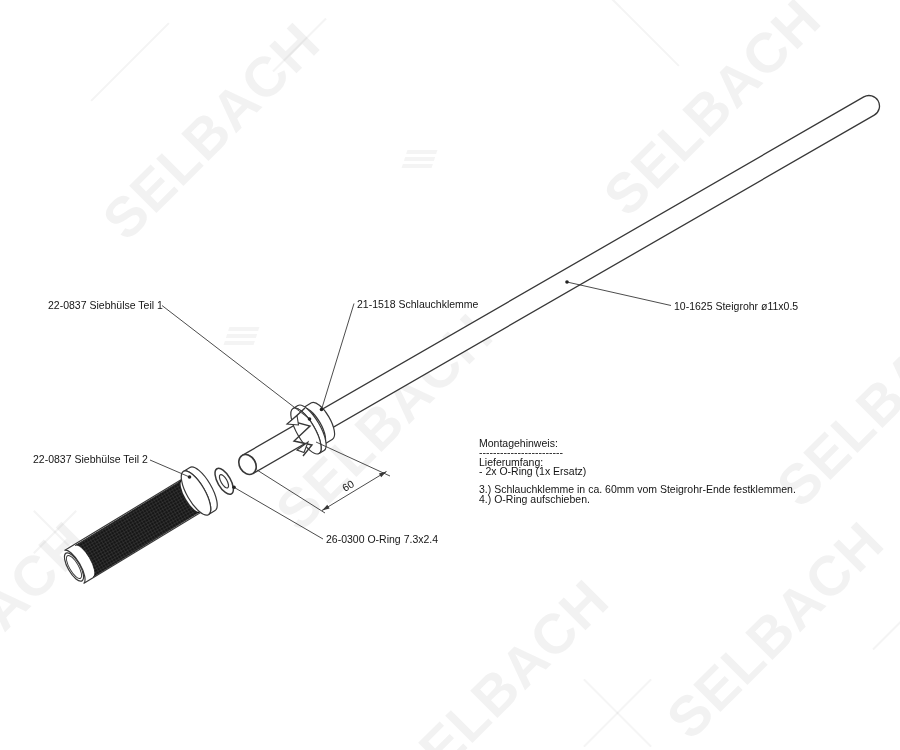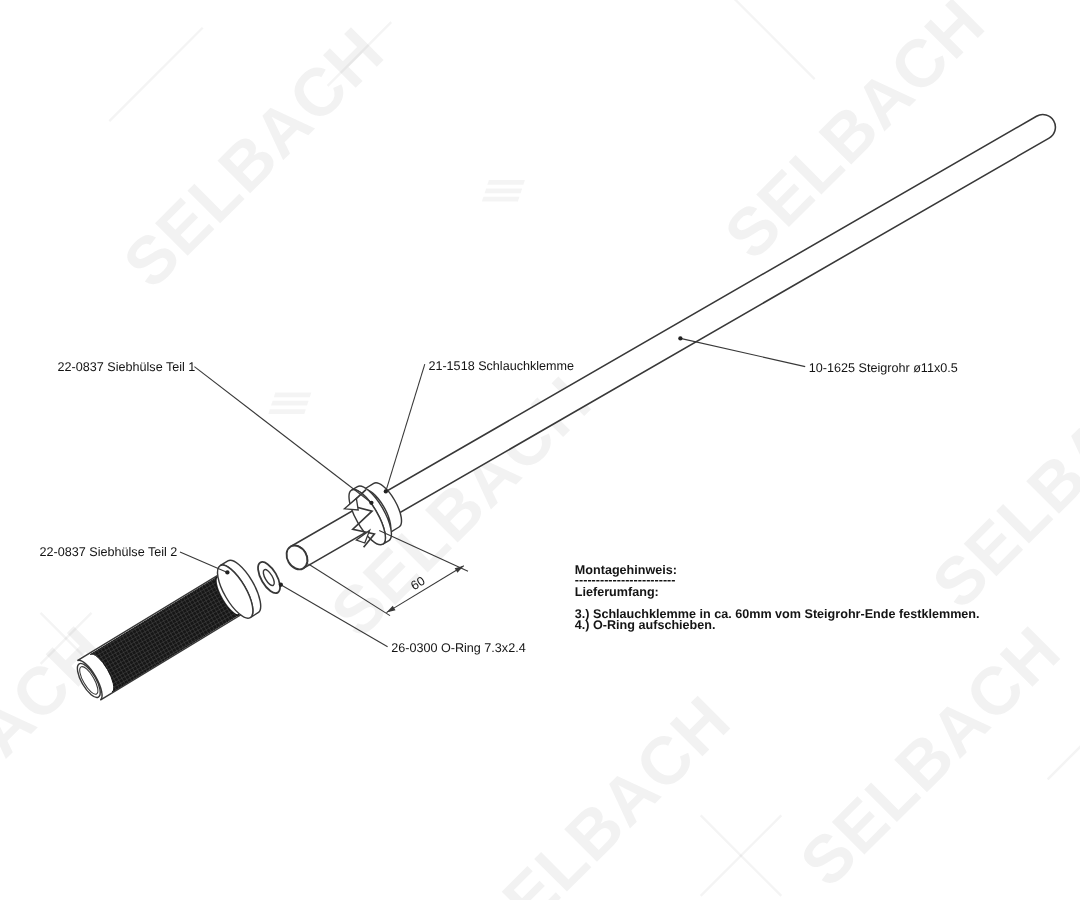--- a/index.html
+++ b/index.html
@@ -10,22 +10,22 @@
       color:rgba(40,40,40,0.062);white-space:nowrap;
       transform:translate(-50%,-50%) rotate(-45deg);pointer-events:none;}
   .wline{position:absolute;height:2px;background:rgba(40,40,40,0.05);
          transform-origin:center;pointer-events:none;}
   .wbars{position:absolute;transform:skewX(-18deg);pointer-events:none;}
   .wbars i{display:block;width:30px;height:4px;margin-bottom:3px;background:rgba(40,40,40,0.05);}
   
   #draw{position:absolute;left:0;top:0;z-index:2;}
   #draw text{font-family:"Liberation Sans",sans-serif;font-size:10.5px;fill:#141414;}
   
-  #montage{position:absolute;left:479px;top:471px;z-index:3;color:#141414;
-           font-size:10.5px;line-height:9.35px;letter-spacing:0px;font-weight:bold;}
+  #montage{position:absolute;left:479px;top:439px;z-index:3;color:#141414;
+           font-size:10.5px;line-height:9.35px;letter-spacing:0px;}
   #montage .ln{white-space:nowrap;}
   #montage .gap{height:9px;}
 </style>
 </head>
 <body>
 
 <div id="stage">
 
   <div class="wm" style="left:211px;top:131px">SELBACH</div>
   <div class="wm" style="left:712px;top:107px">SELBACH</div>
@@ -119,18 +119,19 @@
     <text x="357" y="308">21-1518 Schlauchklemme</text>
     <text x="674" y="310">10-1625 Steigrohr ø11x0.5</text>
     <text x="33" y="463">22-0837 Siebhülse Teil 2</text>
     <text x="326" y="543">26-0300 O-Ring 7.3x2.4</text>
   </svg>
 
   <div id="montage">
     <div class="ln">Montagehinweis:</div>
     <div class="ln">------------------------</div>
     <div class="ln">Lieferumfang:</div>
+    <div class="ln">- 2x O-Ring (1x Ersatz)</div>
     <div class="gap"></div>
     <div class="ln">3.) Schlauchklemme in ca. 60mm vom Steigrohr-Ende festklemmen.</div>
     <div class="ln">4.) O-Ring aufschieben.</div>
   </div>
 
 </div>
 
 </body></html>

